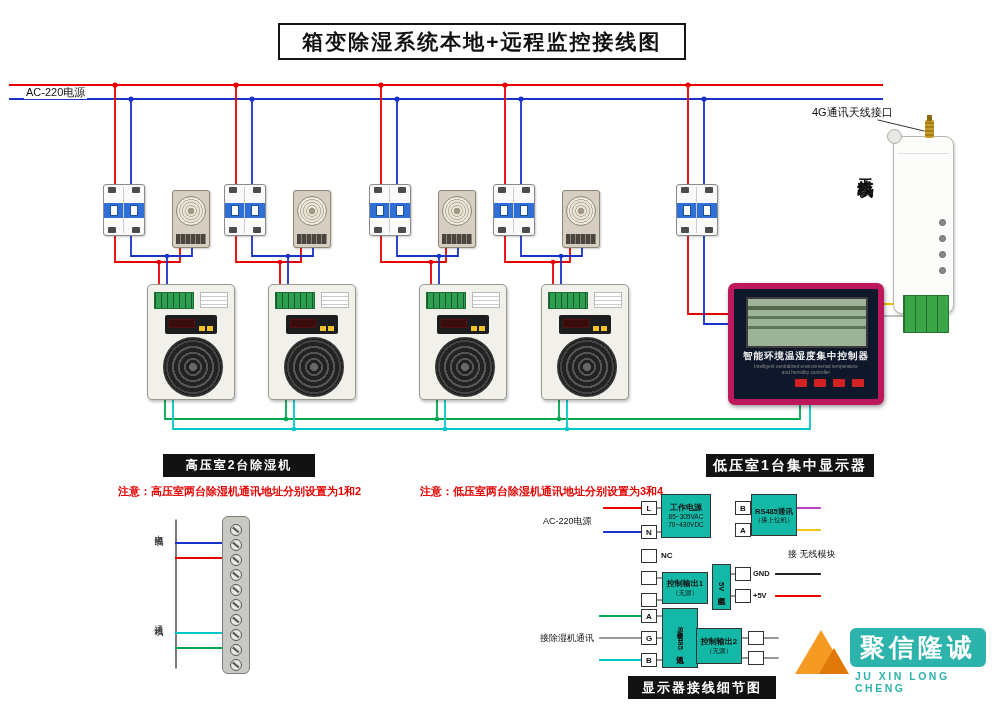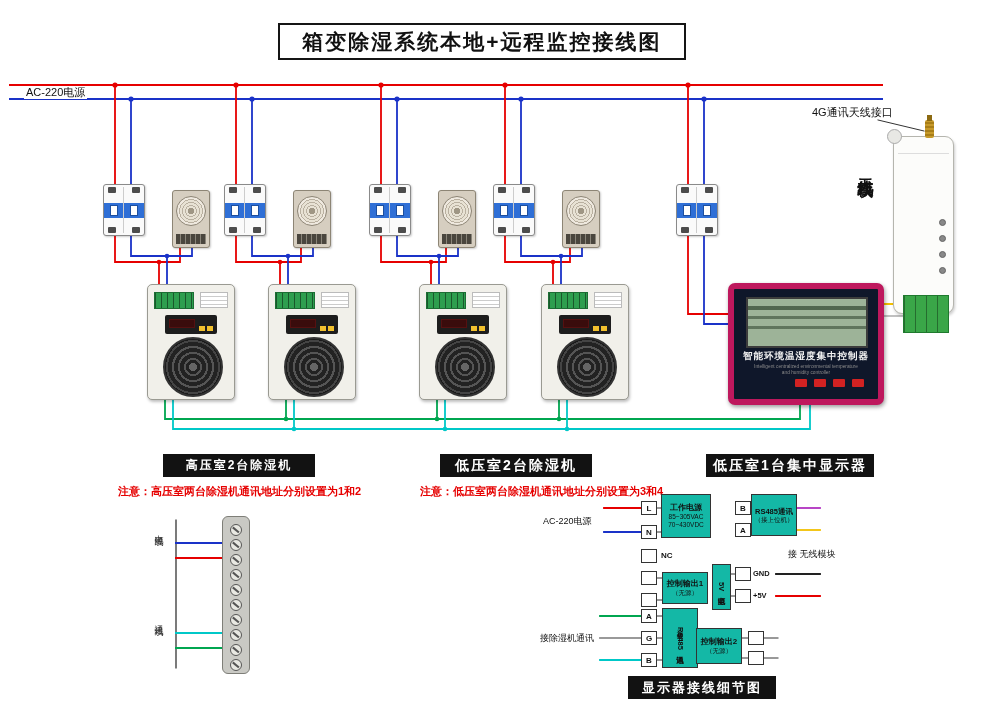--- a/index.html
+++ b/index.html
@@ -289,21 +289,20 @@
     <div class="wm-leds">
         <i></i>
         <i></i>
         <i></i>
         <i></i>
       </div>
     <div class="wm-term"></div>
   </div>
 
   <div class="abs black-tag" style="left:163px;top:454px;width:152px;height:23px;font-size:12px;">高压室2台除湿机</div>
-  <div class="abs black-tag" style="left:440px;top:454px;width:152px;height:23px;font-size:14px;">低压室2台除湿机</div>
   <div class="abs black-tag" style="left:706px;top:454px;width:168px;height:23px;font-size:14px;">低压室1台集中显示器</div>
   <div class="abs note" style="left:118px;top:484px;">注意：高压室两台除湿机通讯地址分别设置为1和2</div>
   <div class="abs note" style="left:420px;top:484px;">注意：低压室两台除湿机通讯地址分别设置为3和4</div>
 
   <div class="vlabel" style="left:152px;top:528px;">电源线</div>
   <div class="vlabel" style="left:152px;top:618px;">通讯线</div>
   <div class="abs strip" style="left:222px;top:516px">
     <div class="screw" style="top:7px"></div>
     <div class="screw" style="top:22px"></div>
     <div class="screw" style="top:37px"></div>
@@ -361,14 +360,24 @@
 
   <div class="dbox" style="left:696px;top:628px;width:44px;height:34px;">
     <span class="b1">控制输出2</span>
     <span class="b2">（无源）</span>
   </div>
   <div class="t-box" style="left:748px;top:631px"></div>
   <div class="t-box" style="left:748px;top:651px"></div>
 
   <div class="abs black-tag" style="left:628px;top:676px;width:148px;height:23px;font-size:13px;">显示器接线细节图</div>
 
+  <div class="abs" style="left:795px;top:620px;width:200px;height:82px;">
+    <div class="logo-mark">
+        <i class="tri1"></i>
+        <i class="tri2"></i>
+      </div>
+    <div class="logo-name-wrap">
+      <span class="logo-name">聚信隆诚</span>
+    </div>
+    <div class="logo-latin">JU XIN LONG CHENG</div>
+  </div>
 
 </div>
 
 </body></html>

